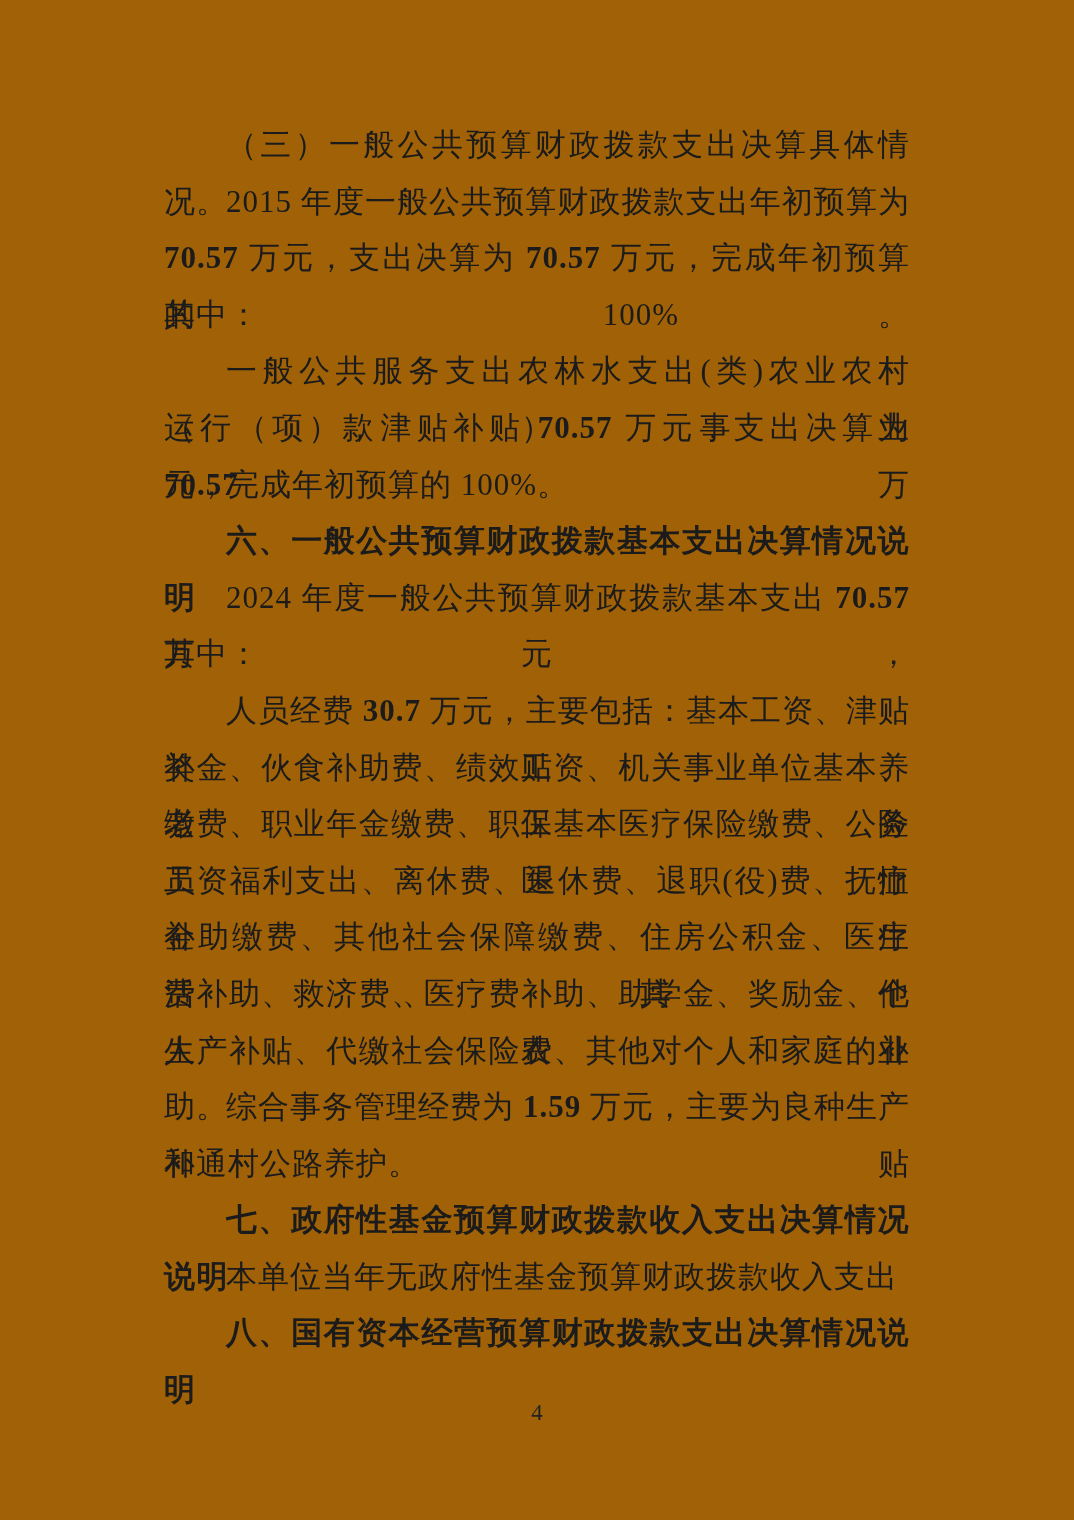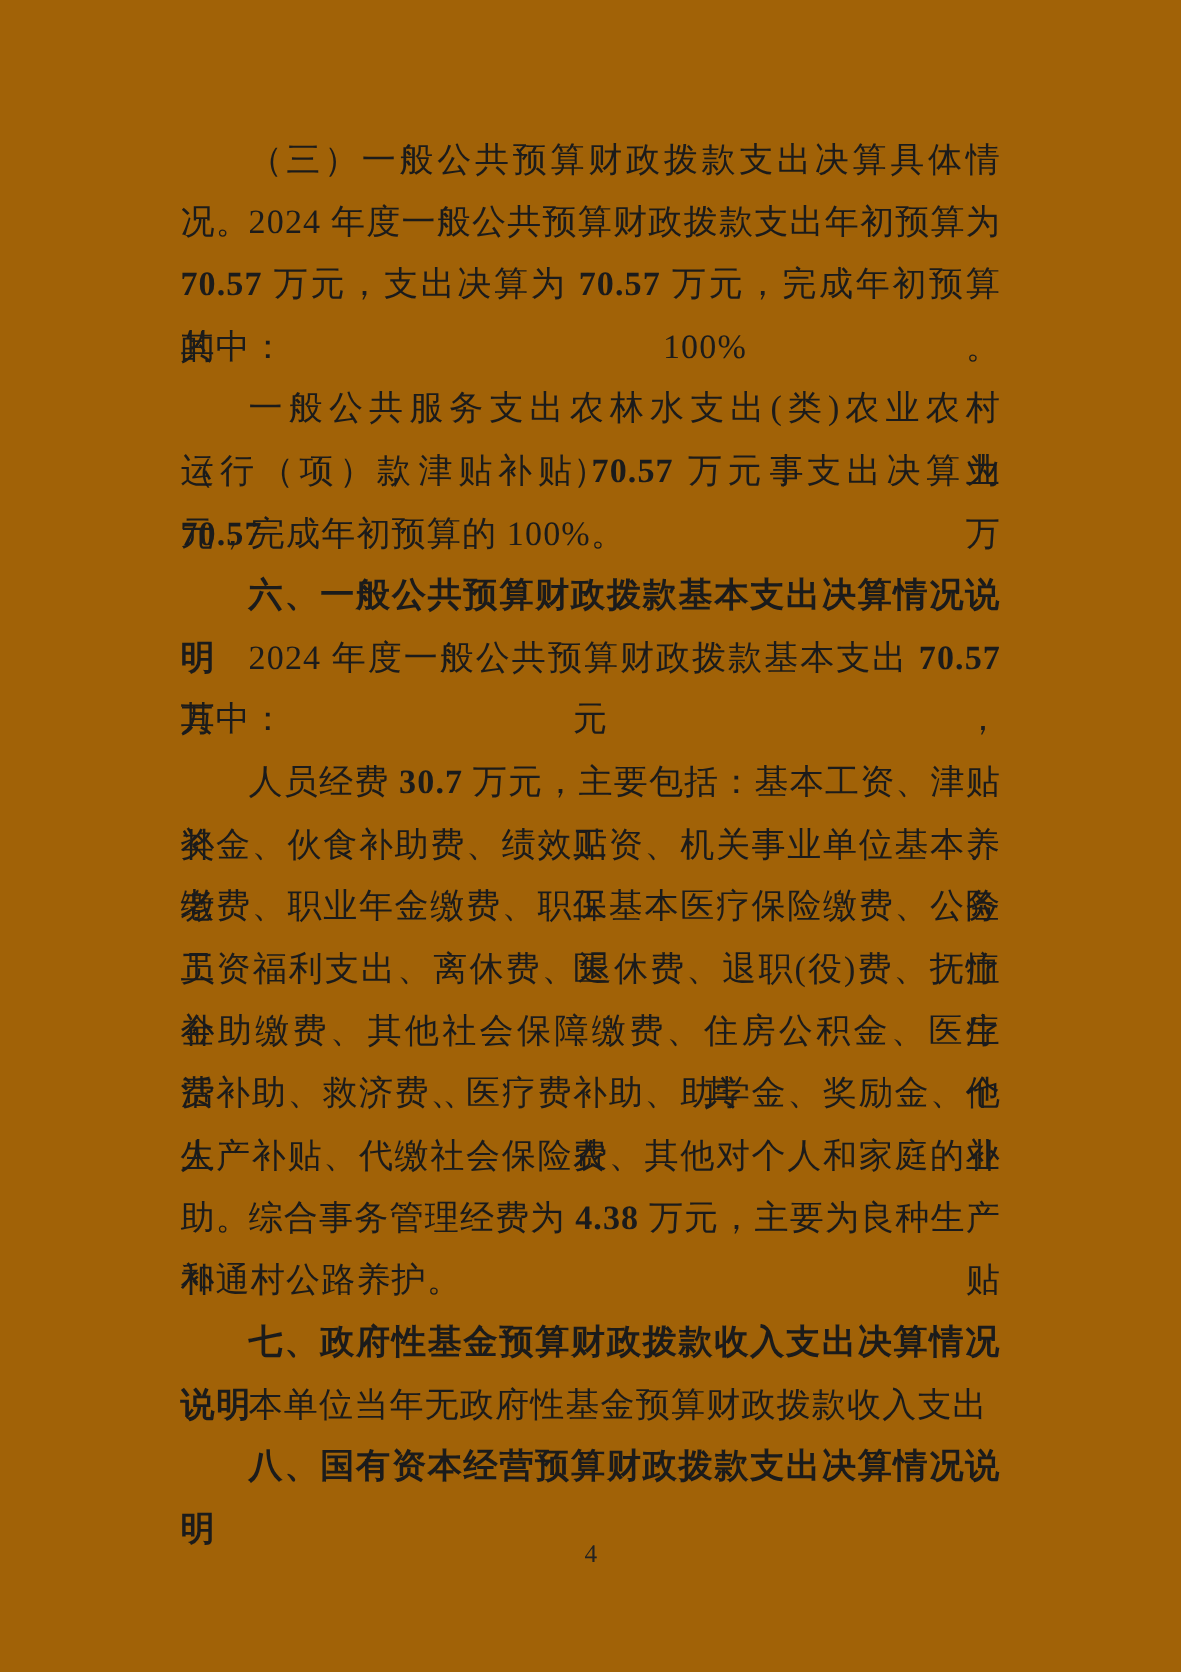--- a/index.html
+++ b/index.html
@@ -58,36 +58,36 @@
     color: #222222;
     font-family: "Liberation Serif", serif;
   }
 </style>
 </head>
 <body>
 
 <div class="page" style="background: #a16207; color: rgb(27, 27, 27);">
   <div class="content">
       <div class="line indent"><span>（三）一般公共预算财政拨款支出决算具体情况。</span></div>
-      <div class="line indent justify"><span>2024 年度一般公共预算财政拨款支出年初预算为</span></div>
+      <div class="line indent justify"><span>2015 年度一般公共预算财政拨款支出年初预算为</span></div>
       <div class="line justify"><span class="num-bold">70.57</span><span> 万元，支出决算为 </span><span class="num-bold">70.57</span><span> 万元，完成年初预算的 100%。</span></div>
       <div class="line"><span>其中：</span></div>
       <div class="line indent justify"><span>一般公共服务支出农林水支出(类)农业农村（款）事业</span></div>
       <div class="line justify"><span>运行（项），津贴补贴 </span><span class="num-bold">70.57</span><span> 万元，支出决算为 </span><span class="num-bold">70.57</span><span> 万</span></div>
       <div class="line"><span>元，完成年初预算的 100%。</span></div>
       <div class="line heading indent"><span>六、一般公共预算财政拨款基本支出决算情况说明</span></div>
       <div class="line indent justify"><span>2024 年度一般公共预算财政拨款基本支出 </span><span class="num-bold">70.57</span><span> 万元，</span></div>
       <div class="line"><span>其中：</span></div>
       <div class="line indent justify"><span>人员经费 </span><span class="num-bold">30.7</span><span> 万元，主要包括：基本工资、津贴补贴、</span></div>
       <div class="line justify"><span>奖金、伙食补助费、绩效工资、机关事业单位基本养老保险</span></div>
       <div class="line justify"><span>缴费、职业年金缴费、职工基本医疗保险缴费、公务员医疗</span></div>
       <div class="line justify"><span>工资福利支出、离休费、退休费、退职(役)费、抚恤金、生</span></div>
       <div class="line justify"><span>补助缴费、其他社会保障缴费、住房公积金、医疗费、其他</span></div>
       <div class="line justify"><span>活补助、救济费、医疗费补助、助学金、奖励金、个人农业</span></div>
       <div class="line"><span>生产补贴、代缴社会保险费、其他对个人和家庭的补助。</span></div>
-      <div class="line indent justify"><span>综合事务管理经费为 </span><span class="num-bold">4.38</span><span> 万元，主要为良种生产补贴</span></div>
+      <div class="line indent justify"><span>综合事务管理经费为 </span><span class="num-bold">1.59</span><span> 万元，主要为良种生产补贴</span></div>
       <div class="line"><span>和通村公路养护。</span></div>
       <div class="line heading indent"><span>七、政府性基金预算财政拨款收入支出决算情况说明</span></div>
       <div class="line indent"><span>本单位当年无政府性基金预算财政拨款收入支出</span></div>
       <div class="line heading indent"><span>八、国有资本经营预算财政拨款支出决算情况说明</span></div>
     </div>
   <div class="page-number">4</div>
 </div>
 
 </body></html>

